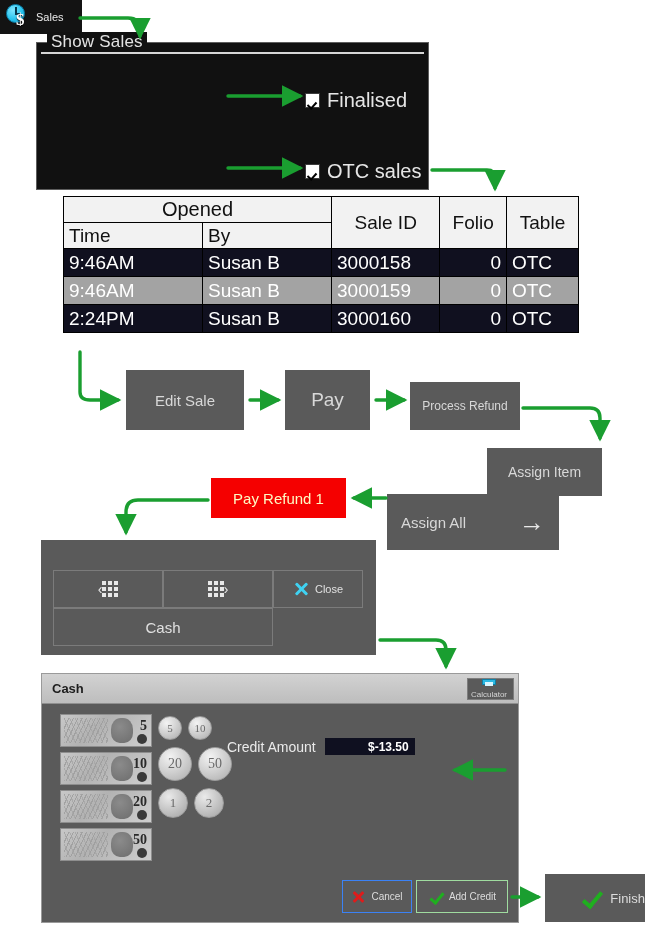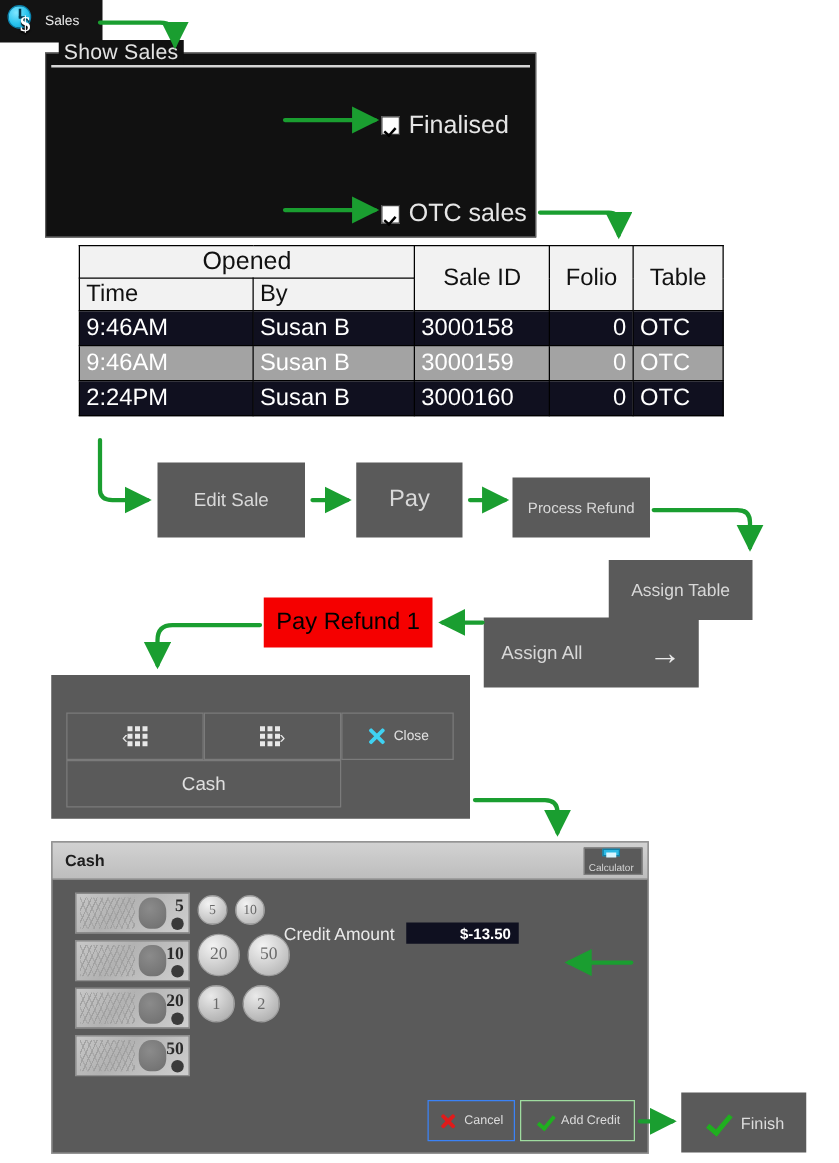--- a/index.html
+++ b/index.html
@@ -83,21 +83,21 @@
   #btn-process-refund{left:410px;top:382px;width:110px;height:48px;font-size:12px;}
 
   #btn-assign-item{left:487px;top:448px;width:115px;height:48px;font-size:14px;}
   #btn-assign-all{
     left:387px;top:494px;width:172px;height:56px;justify-content:space-between;
     padding:0 14px;font-size:15px;
   }
   #btn-assign-all .arrow-glyph{font-size:26px;line-height:1;color:#e8e8e8;}
 
   #btn-pay-refund{
-    left:211px;top:478px;width:135px;height:40px;background:#f50000;color:#000000;font-size:19px;
+    left:211px;top:478px;width:135px;height:40px;background:#f50000;color:#fef9c3;font-size:15px;
   }
 
   
   #cash-panel{left:41px;top:540px;width:335px;height:115px;background:#5a5a5a;}
   .cp-btn{
     position:absolute;background:#5a5a5a;border:1px solid #7b7b7b;box-sizing:border-box;
     display:flex;align-items:center;justify-content:center;color:#e0e0e0;font-size:15px;
   }
   #cp-prev{left:12px;top:30px;width:110px;height:38px;}
   #cp-next{left:122px;top:30px;width:110px;height:38px;}
@@ -199,21 +199,21 @@
     border:2px solid #2fd0f5;box-sizing:border-box;
   }
   .mag:after{content:"";position:absolute;left:7px;top:7px;width:4px;height:2px;background:#2fd0f5;transform:rotate(45deg);}
 
   .dlg-btn{
     position:absolute;height:33px;border:1px solid #3b82f6;box-sizing:border-box;background:#5a5a5a;
     display:flex;align-items:center;justify-content:center;gap:6px;color:#dcdcdc;font-size:10px;
   }
   #btn-cancel{left:342px;top:880px;width:70px;}
   #btn-add-credit{left:416px;top:880px;width:92px;border-color:#9fdc9f;}
-  #btn-finish{left:545px;top:874px;width:100px;height:48px;border:none;background:#5a5a5a;font-size:13px;gap:8px;}
+  #btn-finish{left:545px;top:874px;width:100px;height:48px;border:none;background:#5a5a5a;font-size:13px;gap:8px;justify-content:flex-end;}
 
   .tick{position:relative;width:15px;height:15px;flex:0 0 15px;}
   .tick:before{
     content:"";position:absolute;left:5px;top:1px;width:5px;height:11px;
     border:solid #1faf1f;border-width:0 3px 3px 0;transform:rotate(40deg);
   }
   .tick.big{width:22px;height:22px;flex:0 0 22px;}
   .tick.big:before{left:7px;top:1px;width:7px;height:16px;border-width:0 4px 4px 0;}
   .xmark{position:relative;width:14px;height:14px;flex:0 0 14px;}
   .xmark:before,.xmark:after{
@@ -307,21 +307,21 @@
       <td>3000160</td>
       <td class="num">0</td>
       <td>OTC</td>
     </tr>
   </tbody>
 </table>
 
 <div class="abs gbtn" id="btn-edit-sale">Edit Sale</div>
 <div class="abs gbtn" id="btn-pay">Pay</div>
 <div class="abs gbtn" id="btn-process-refund">Process Refund</div>
-<div class="abs gbtn" id="btn-assign-item">Assign Table</div>
+<div class="abs gbtn" id="btn-assign-item">Assign Item</div>
 
 <div class="abs gbtn" id="btn-assign-all">
   <span>Assign All</span>
   <span class="arrow-glyph">→</span>
 </div>
 
 <div class="abs gbtn" id="btn-pay-refund">Pay Refund 1</div>
 
 <div class="abs" id="cash-panel">
   <div class="cp-btn" id="cp-prev">

